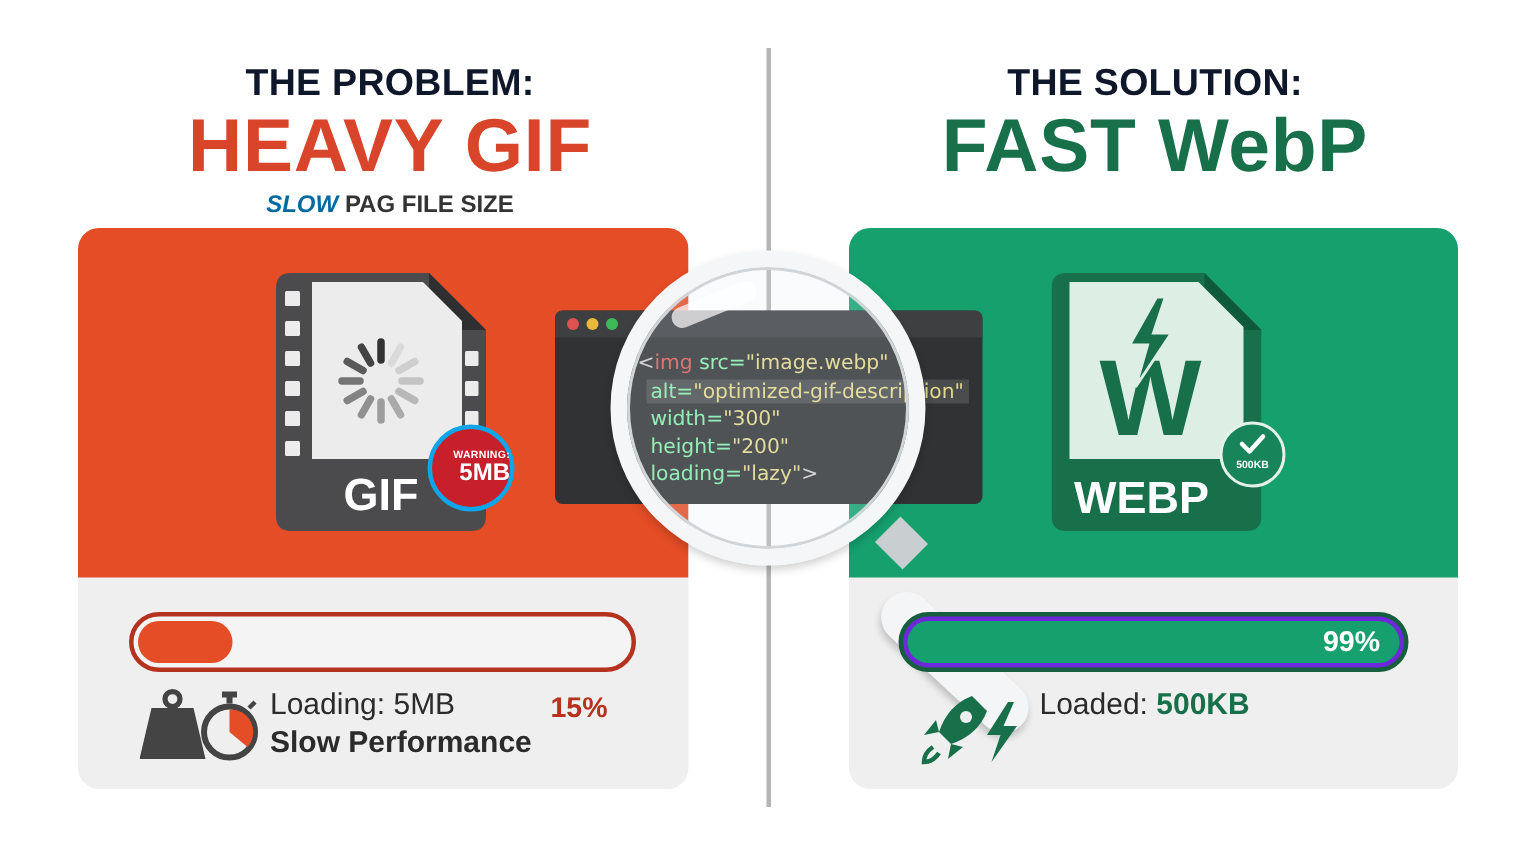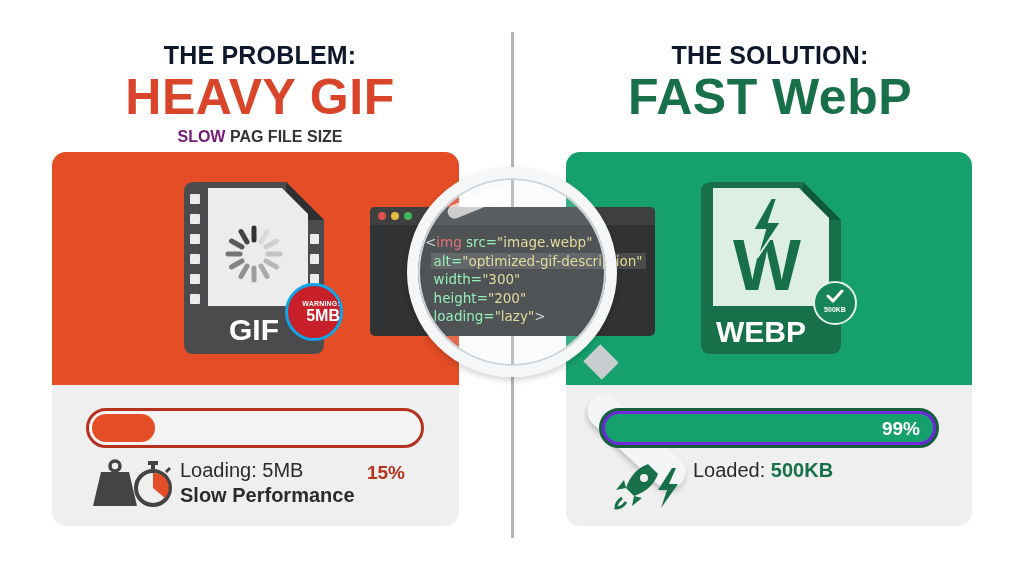--- a/index.html
+++ b/index.html
@@ -12,21 +12,21 @@
     .divider { left: 511px; top: 32px; width: 3px; height: 506px; background: #b5b5b5; }
 
     .heading-block { text-align: center; width: 420px; }
     .heading-block.left { left: 50px; top: 40px; }
     .heading-block.right { left: 560px; top: 40px; }
     .kicker { font-size: 25px; font-weight: 700; color: #0f172a; letter-spacing: 0.2px; line-height: 30px; }
     .headline { font-size: 50px; font-weight: 700; line-height: 54px; letter-spacing: 0.5px; }
     .headline.red { color: #D8452A; }
     .headline.green { color: #17704A; }
     .subline { font-size: 16px; font-weight: 700; color: #333; line-height: 22px; margin-top: 2px; }
-    .subline .acc-red { color: #701a75; }
+    .subline .acc-red { color: #0369a1; font-style: italic; }
     .subline .acc-green { color: #17704A; }
     .subline .gap { display: inline-block; width: 12px; }
 
     .card { border-radius: 14px; overflow: hidden; background: #EFEFEF; }
     .card.left { left: 52px; top: 152px; width: 407px; height: 374px; }
     .card.right { left: 566px; top: 152px; width: 406px; height: 374px; }
     .card .top { position: absolute; left: 0; top: 0; width: 100%; height: 233px; }
     .card.left .top { background: #E44D26; }
     .card.right .top { background: #16A06E; }
 

